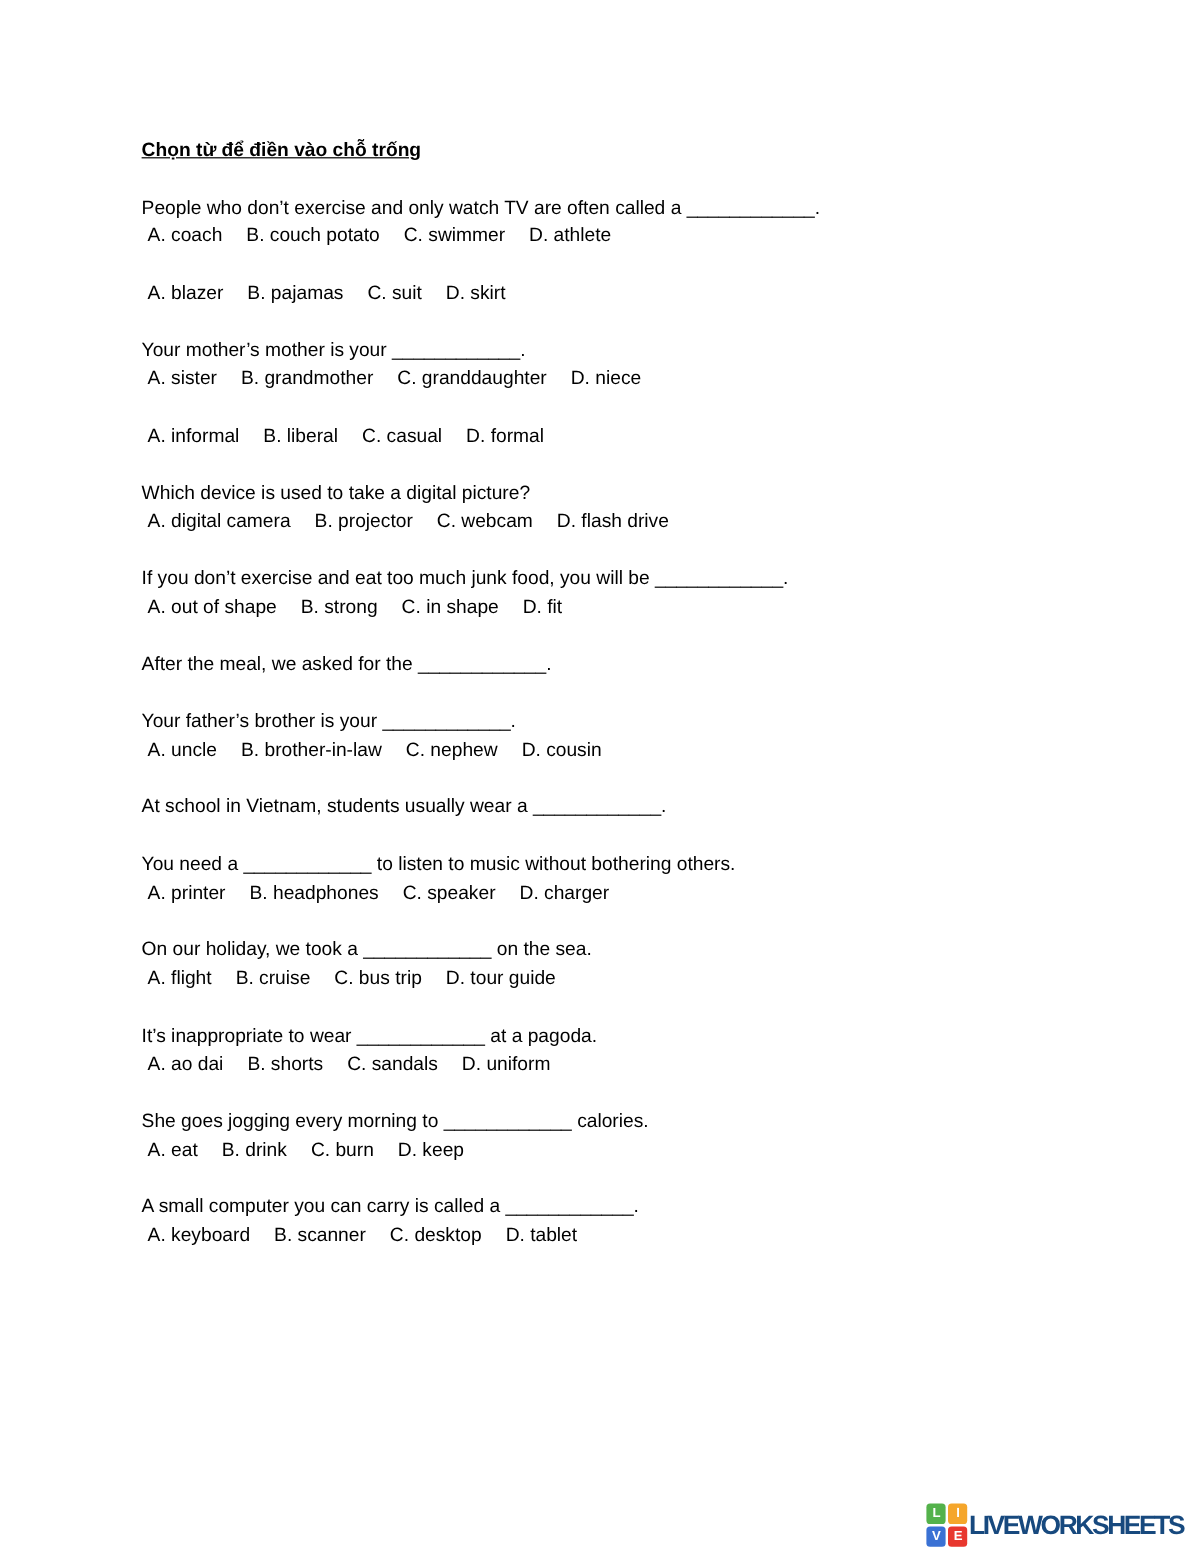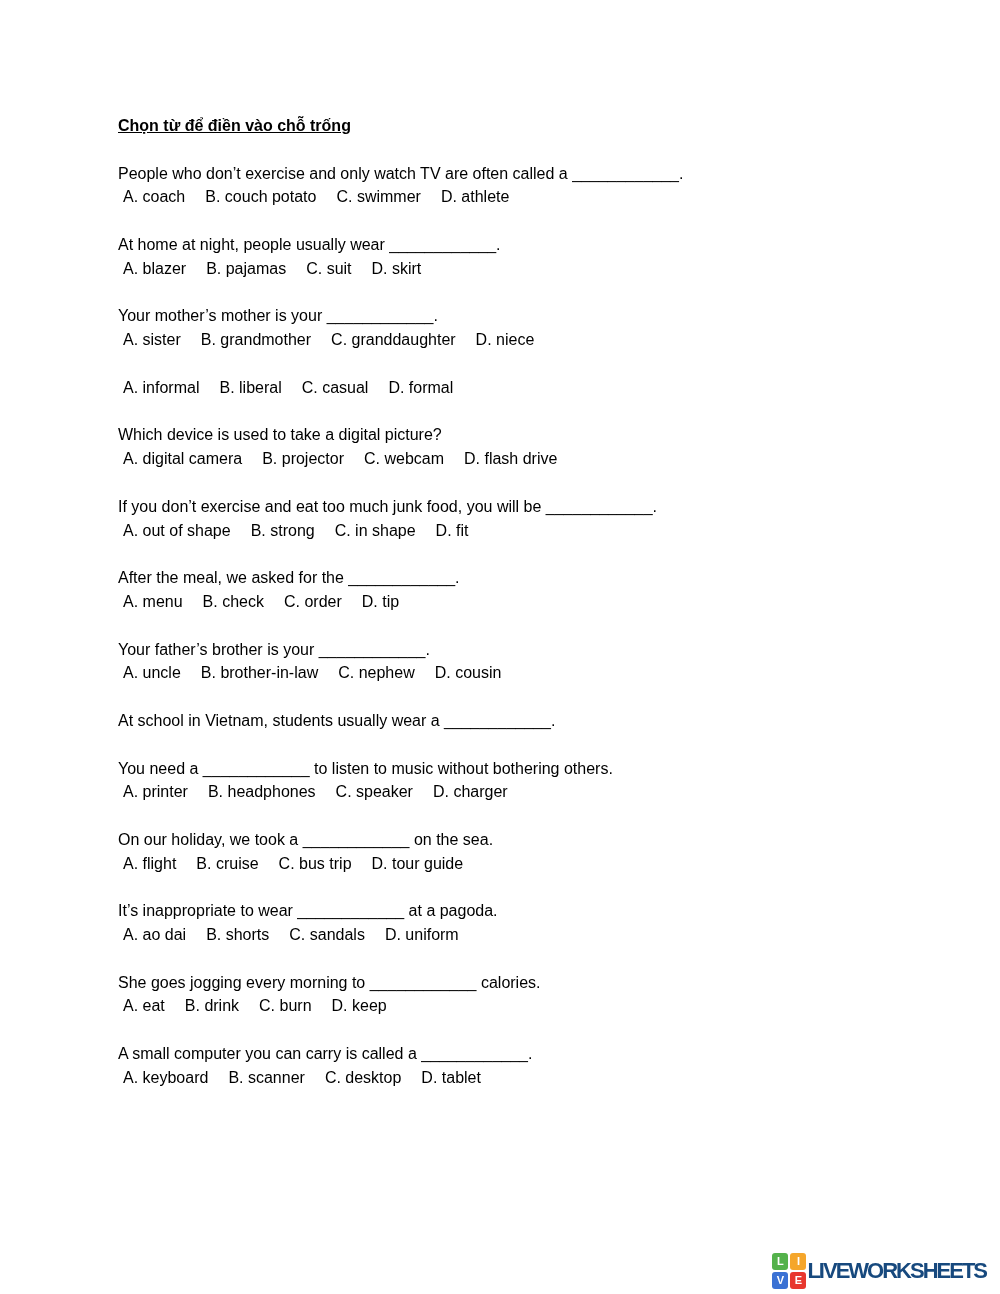--- a/index.html
+++ b/index.html
@@ -78,21 +78,20 @@
 
 <div class="content">
   <div class="title">Chọn từ để điền vào chỗ trống</div>
   <div id="questions">
   <div class="question">
     <div class="q-text">People who don’t exercise and only watch TV are often called a ____________.</div>
     <div class="q-options"><span class="opt">A. coach</span><span class="opt">B. couch potato</span><span class="opt">C. swimmer</span><span class="opt">D. athlete</span></div>
   </div>
 
   <div class="question">
-    <div class="q-text">At home at night, people usually wear ____________.</div>
     <div class="q-options"><span class="opt">A. blazer</span><span class="opt">B. pajamas</span><span class="opt">C. suit</span><span class="opt">D. skirt</span></div>
   </div>
 
   <div class="question">
     <div class="q-text">Your mother’s mother is your ____________.</div>
     <div class="q-options"><span class="opt">A. sister</span><span class="opt">B. grandmother</span><span class="opt">C. granddaughter</span><span class="opt">D. niece</span></div>
   </div>
 
   <div class="question">
     <div class="q-options"><span class="opt">A. informal</span><span class="opt">B. liberal</span><span class="opt">C. casual</span><span class="opt">D. formal</span></div>
@@ -103,21 +102,20 @@
     <div class="q-options"><span class="opt">A. digital camera</span><span class="opt">B. projector</span><span class="opt">C. webcam</span><span class="opt">D. flash drive</span></div>
   </div>
 
   <div class="question">
     <div class="q-text">If you don’t exercise and eat too much junk food, you will be ____________.</div>
     <div class="q-options"><span class="opt">A. out of shape</span><span class="opt">B. strong</span><span class="opt">C. in shape</span><span class="opt">D. fit</span></div>
   </div>
 
   <div class="question">
     <div class="q-text">After the meal, we asked for the ____________.</div>
-    <div class="q-options"><span class="opt">A. menu</span><span class="opt">B. check</span><span class="opt">C. order</span><span class="opt">D. tip</span></div>
   </div>
 
   <div class="question">
     <div class="q-text">Your father’s brother is your ____________.</div>
     <div class="q-options"><span class="opt">A. uncle</span><span class="opt">B. brother-in-law</span><span class="opt">C. nephew</span><span class="opt">D. cousin</span></div>
   </div>
 
   <div class="question">
     <div class="q-text">At school in Vietnam, students usually wear a ____________.</div>
   </div>

